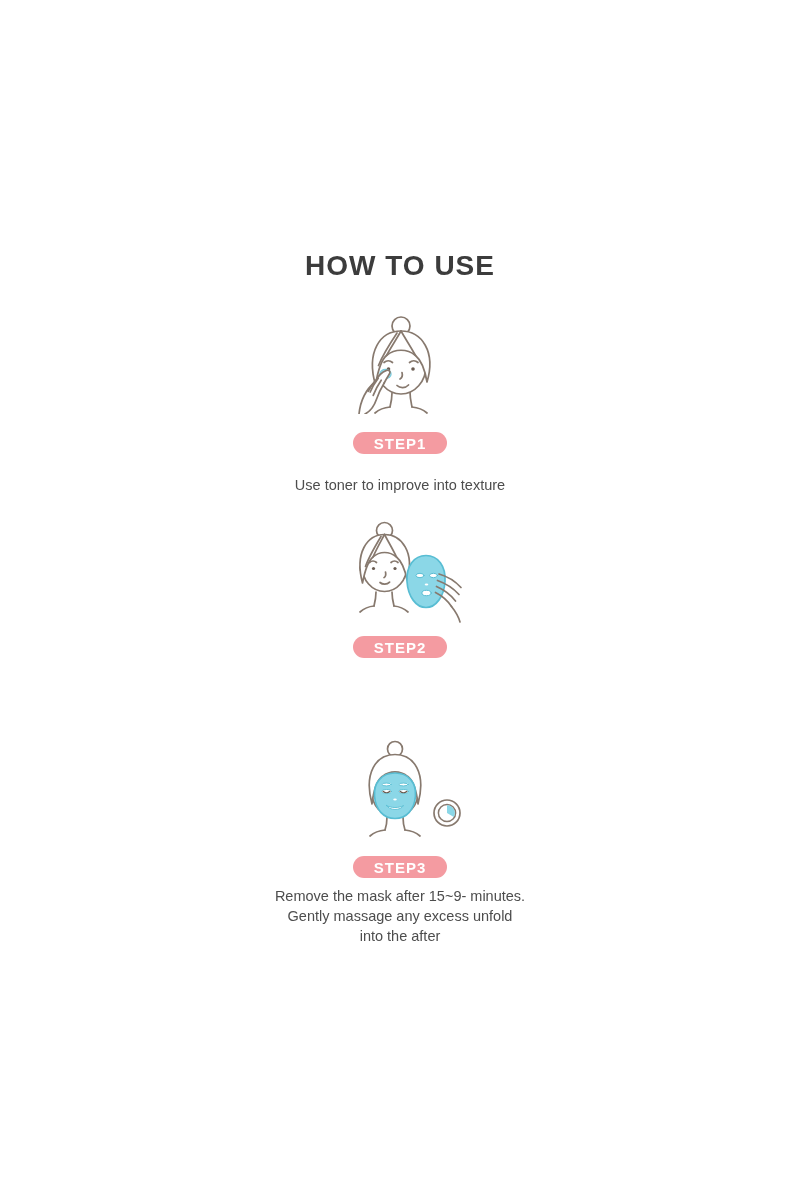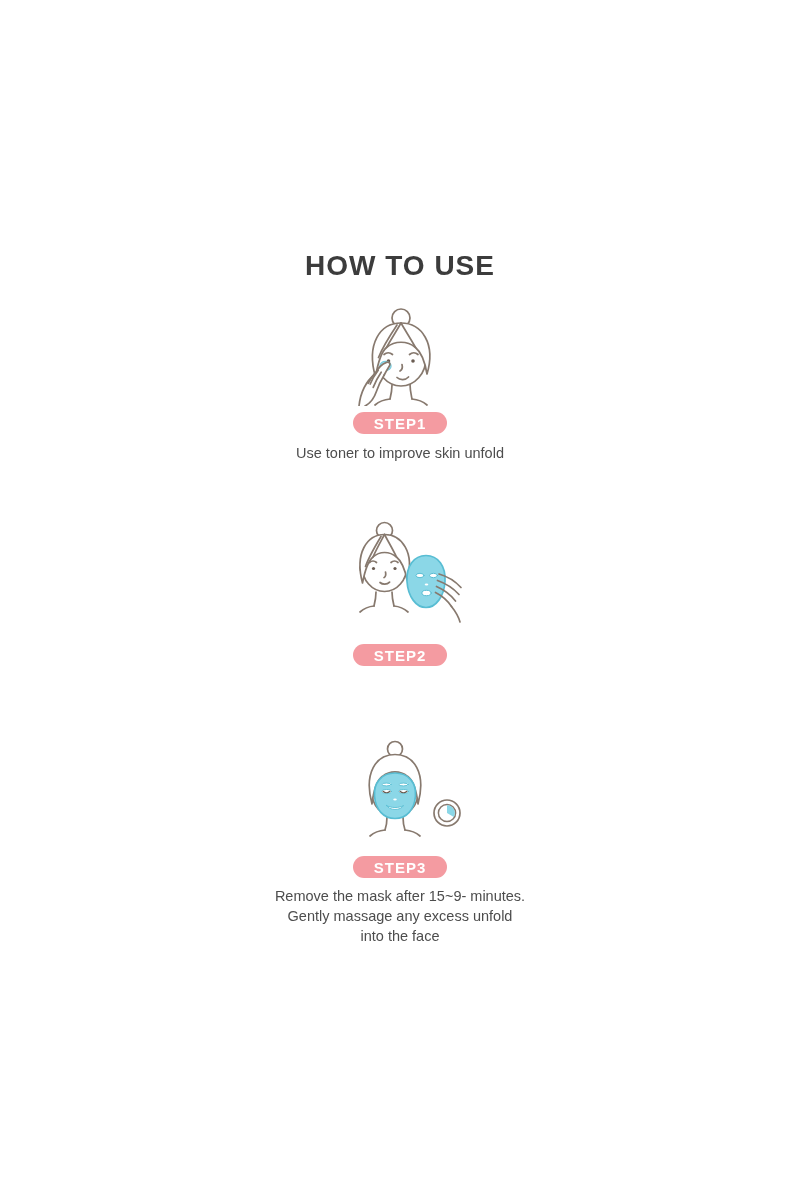--- a/index.html
+++ b/index.html
@@ -24,38 +24,38 @@
     color: #3C3C3C;
   }
   .step {
     position: absolute;
     left: 0;
     width: 100%;
     display: flex;
     flex-direction: column;
     align-items: center;
   }
-  .step-1 { top: 306px; }
+  .step-1 { top: 314px; gap: 12px; }
   .step-2 { top: 520px; }
   .step-3 { top: 740px; }
   .badge {
     height: 22px;
     padding: 0 21px;
     border-radius: 11px;
     background: #F49BA1;
     color: #FFFFFF;
     font-size: 15px;
     font-weight: 700;
     letter-spacing: 1px;
     display: flex;
     align-items: center;
     justify-content: center;
   }
   .step-1 .badge { margin-top: 6px; }
-  .step-2 .badge { margin-top: 16px; }
+  .step-2 .badge { margin-top: 8px; }
   .step-3 .badge { margin-top: 8px; }
   .caption {
     margin-top: 9px;
     text-align: center;
     font-size: 14.5px;
     line-height: 20px;
     color: #4D4D4D;
   }
   .step-3 .caption { margin-top: 8px; }
   .caption span { display: block; }
@@ -96,21 +96,21 @@
           <path d="M19,100 C20.5,86 26.5,75 35,68 C38,62 42.5,57.8 46.5,56.4 C49.4,55.6 50.8,57.6 49.2,60.2 C47.6,62.8 45.8,65.8 44.2,69" fill="#fff"></path>
           <path d="M44.2,69 C41.2,74 38.6,79.2 36.6,85 C34.2,92 30,97.6 25,100"></path>
           <path d="M41.2,66.2 C38.2,70.6 35.2,76 33.2,81.4"></path>
           <path d="M38.2,64.2 C35.2,68.2 32.2,73 30.2,78"></path>
           <path d="M35.2,66.4 C32.7,69.8 30.2,73.6 28.2,77.4"></path>
         </g>
       </g>
     </svg>
     <div class="badge">STEP1</div>
     <p class="caption">
-      <span>Use toner to improve skin unfold</span>
+      <span>Use toner to improve into texture</span>
     </p>
   </section>
 
   <section class="step step-2">
     <svg width="130" height="108" viewBox="0 0 130 108">
       <g fill="none" stroke="#87796E" stroke-width="1.7" stroke-linecap="round" stroke-linejoin="round">
         <g>
           <path d="M41,72 C41,78 40,82 39,86"></path>
           <path d="M57,72 C57,78 58,82 59,86"></path>
           <path d="M39,86 C33.5,86.5 29,88.5 25,92"></path>
@@ -178,17 +178,17 @@
           <circle cx="112" cy="73" r="13" fill="#fff"></circle>
           <circle cx="112" cy="73" r="8.6" fill="#fff" stroke-width="1.5"></circle>
           <path d="M112,73 L112,65.2 A7.8,7.8 0 0 1 118.8,76.9 Z" fill="#8BD7E7" stroke="none"></path>
         </g>
       </g>
     </svg>
     <div class="badge">STEP3</div>
     <p class="caption">
       <span>Remove the mask after 15~9- minutes.</span>
       <span>Gently massage any excess unfold</span>
-      <span>into the face</span>
+      <span>into the after</span>
     </p>
   </section>
 
 </div>
 
 </body></html>

